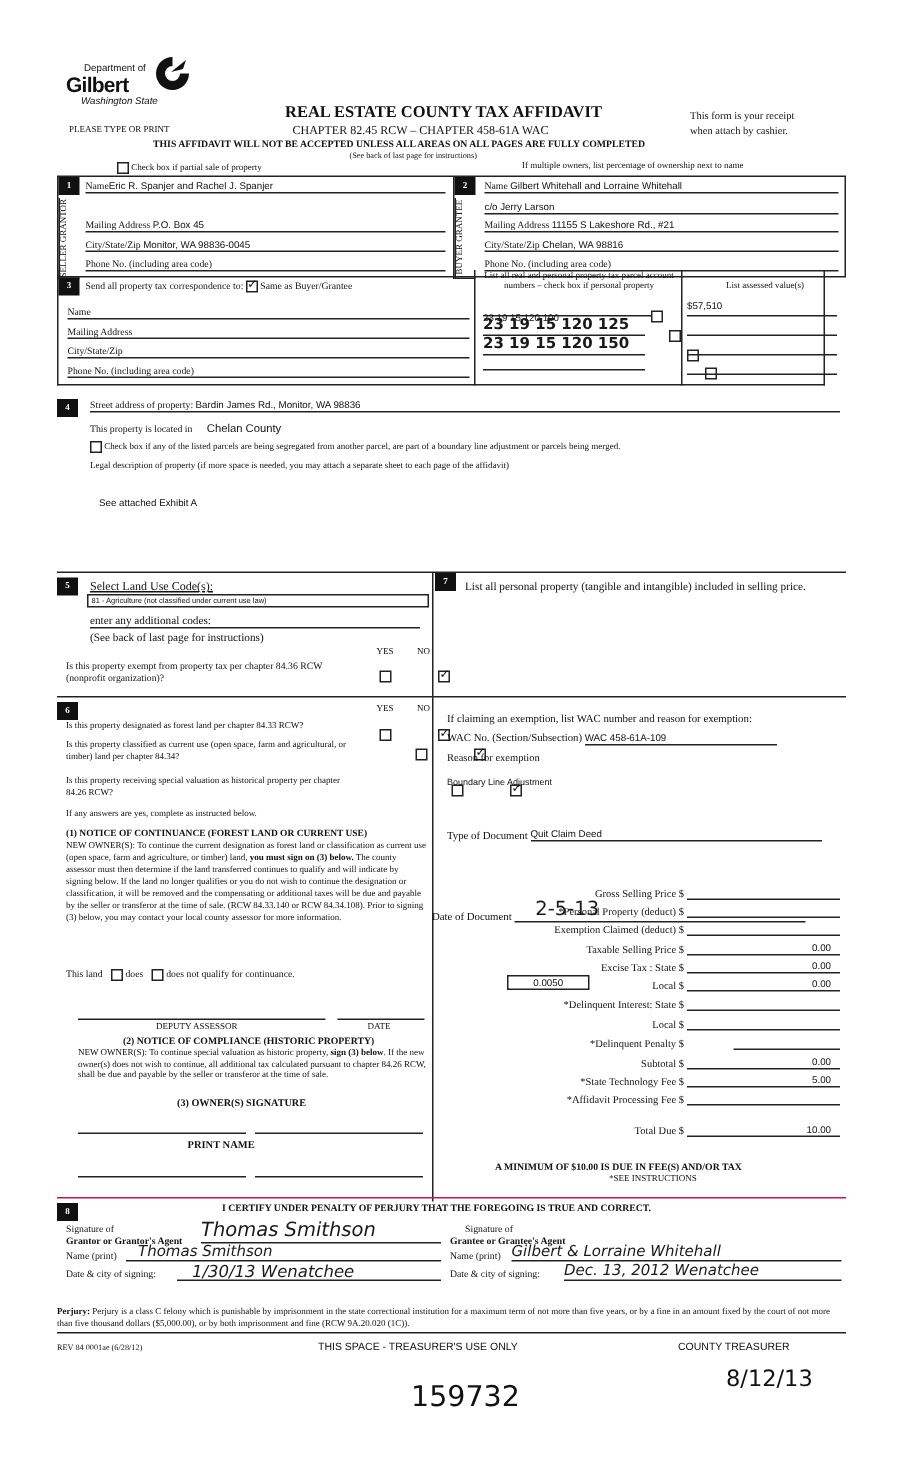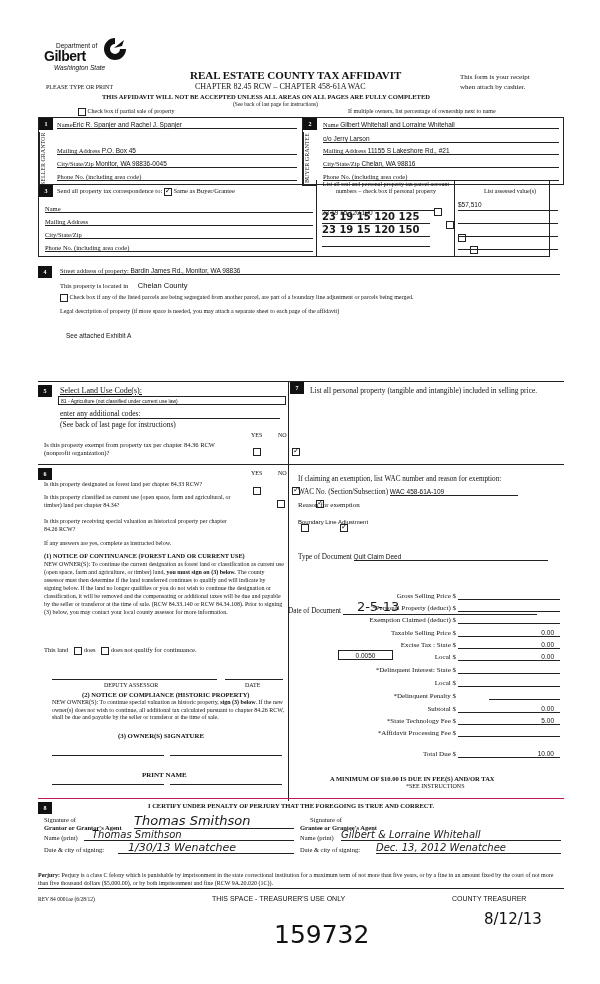--- a/index.html
+++ b/index.html
@@ -183,21 +183,21 @@
   <div class="abs small" style="left:66px;top:217px;">DEPUTY ASSESSOR</div>
   <div class="abs small" style="left:207px;top:217px;">DATE</div>
   <div class="abs" style="left:44px;top:226px;font-size:6.5px;font-weight:bold;">(2) NOTICE OF COMPLIANCE (HISTORIC PROPERTY)</div>
   <div class="abs" style="left:14px;top:234px;width:232px;font-size:6px;line-height:7.5px;">
     <span>NEW OWNER(S): To continue special valuation as historic property,</span>
     <b>sign (3) below</b><span>. If the new owner(s) does not wish to continue, all additional tax calculated pursuant to chapter 84.26 RCW, shall be due and payable by the seller or transferor at the time of sale.</span>
   </div>
   <div class="abs" style="left:80px;top:267px;font-size:6.8px;font-weight:bold;">(3)  OWNER(S) SIGNATURE</div>
   <div class="abs" style="left:14px;top:290px;width:112px;border-top:1px solid #222;"></div>
   <div class="abs" style="left:132px;top:290px;width:112px;border-top:1px solid #222;"></div>
-  <div class="abs" style="left:104px;top:294px;font-size:7px;font-weight:bold;margin-top:12px;">PRINT NAME</div>
+  <div class="abs" style="left:87px;top:294px;font-size:7px;font-weight:bold;">PRINT NAME</div>
   <div class="abs" style="left:14px;top:319px;width:112px;border-top:1px solid #222;"></div>
   <div class="abs" style="left:132px;top:319px;width:112px;border-top:1px solid #222;"></div>
 
   
   <div class="abs" style="left:260px;top:10px;font-size:7.2px;">If claiming an exemption, list WAC number and reason for exemption:</div>
   <div class="abs" style="left:260px;top:23px;width:262px;font-size:7.2px;">
     <span>WAC No. (Section/Subsection)</span>
     <span class="fill" style="display:inline-block;width:128px;border-bottom:1px solid #222;">WAC 458-61A-109</span>
   </div>
   <div class="abs" style="left:260px;top:36px;font-size:7px;">Reason for exemption</div>
@@ -293,14 +293,14 @@
   <div class="abs hand" style="left:338px;top:42px;width:185px;height:13px;border-bottom:1px solid #222;font-size:10px;line-height:13px;">Dec. 13, 2012 Wenatchee</div>
 </div>
 
 <div class="abs" style="left:38px;top:871px;width:526px;font-size:6px;line-height:8px;border-bottom:1px solid #222;padding-bottom:1px;">
   <b>Perjury:</b>
   <span>Perjury is a class C felony which is punishable by imprisonment in the state correctional institution for a maximum term of not more than five years, or by a fine in an amount fixed by the court of not more than five thousand dollars ($5,000.00), or by both imprisonment and fine (RCW 9A.20.020 (1C)).</span>
 </div>
 <div class="abs" style="left:38px;top:896px;font-size:5.5px;">REV 84 0001ae (6/28/12)</div>
 <div class="abs sans" style="left:212px;top:895px;font-size:7px;">THIS SPACE - TREASURER'S USE ONLY</div>
 <div class="abs sans" style="left:452px;top:895px;font-size:7px;">COUNTY TREASURER</div>
-<div class="abs" style="left:274px;top:920px;font-family:'DejaVu Sans',sans-serif;font-size:25px;">159732</div>
+<div class="abs" style="left:274px;top:920px;font-family:'DejaVu Sans',sans-serif;font-size:19px;">159732</div>
 <div class="abs" style="left:484px;top:910px;font-family:'DejaVu Sans',sans-serif;font-size:15px;">8/12/13</div>
 
 </body></html>

